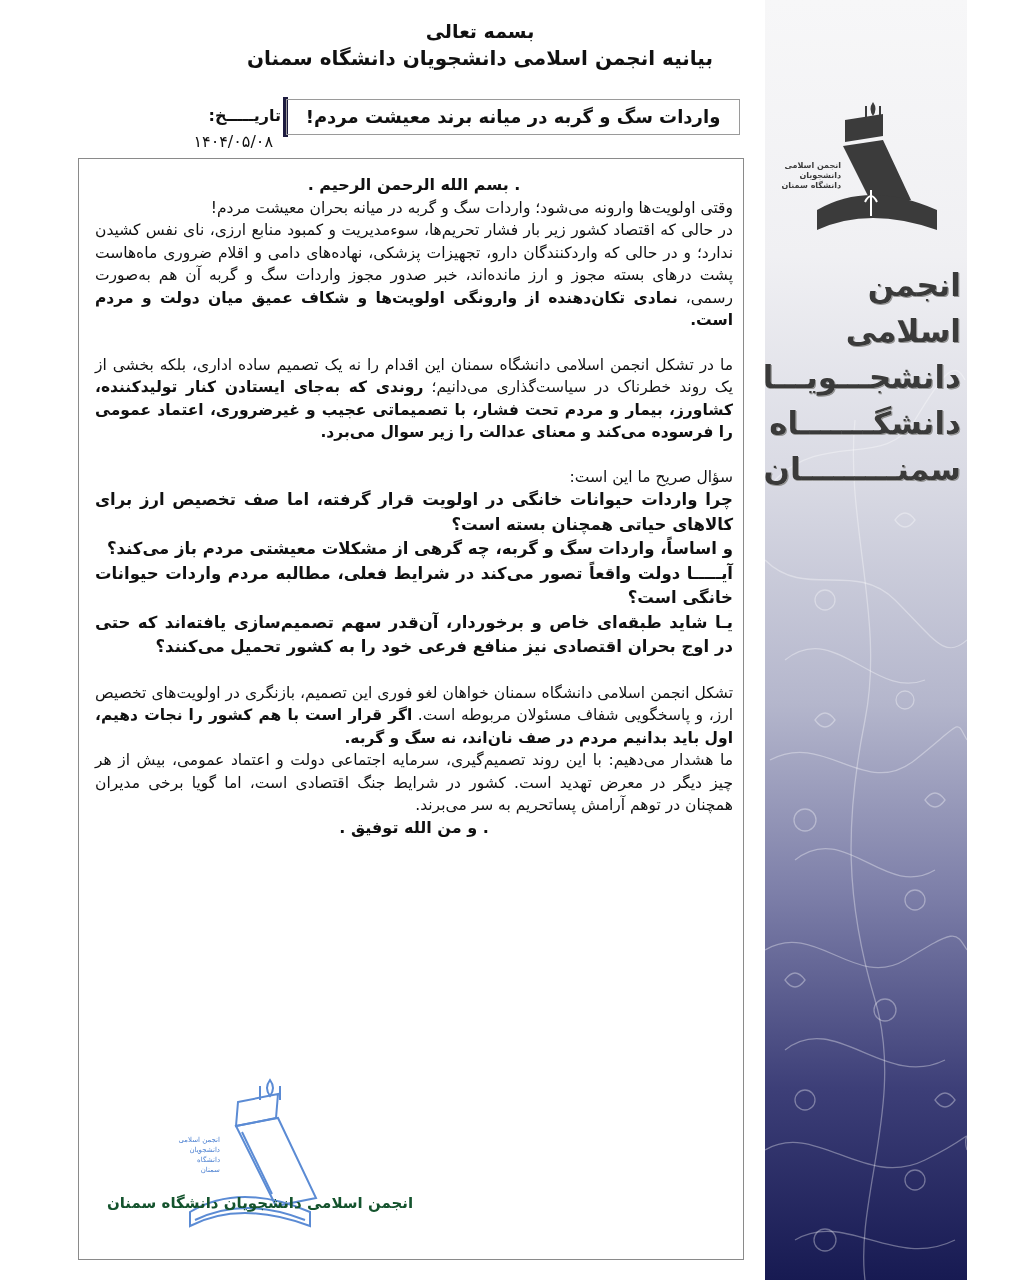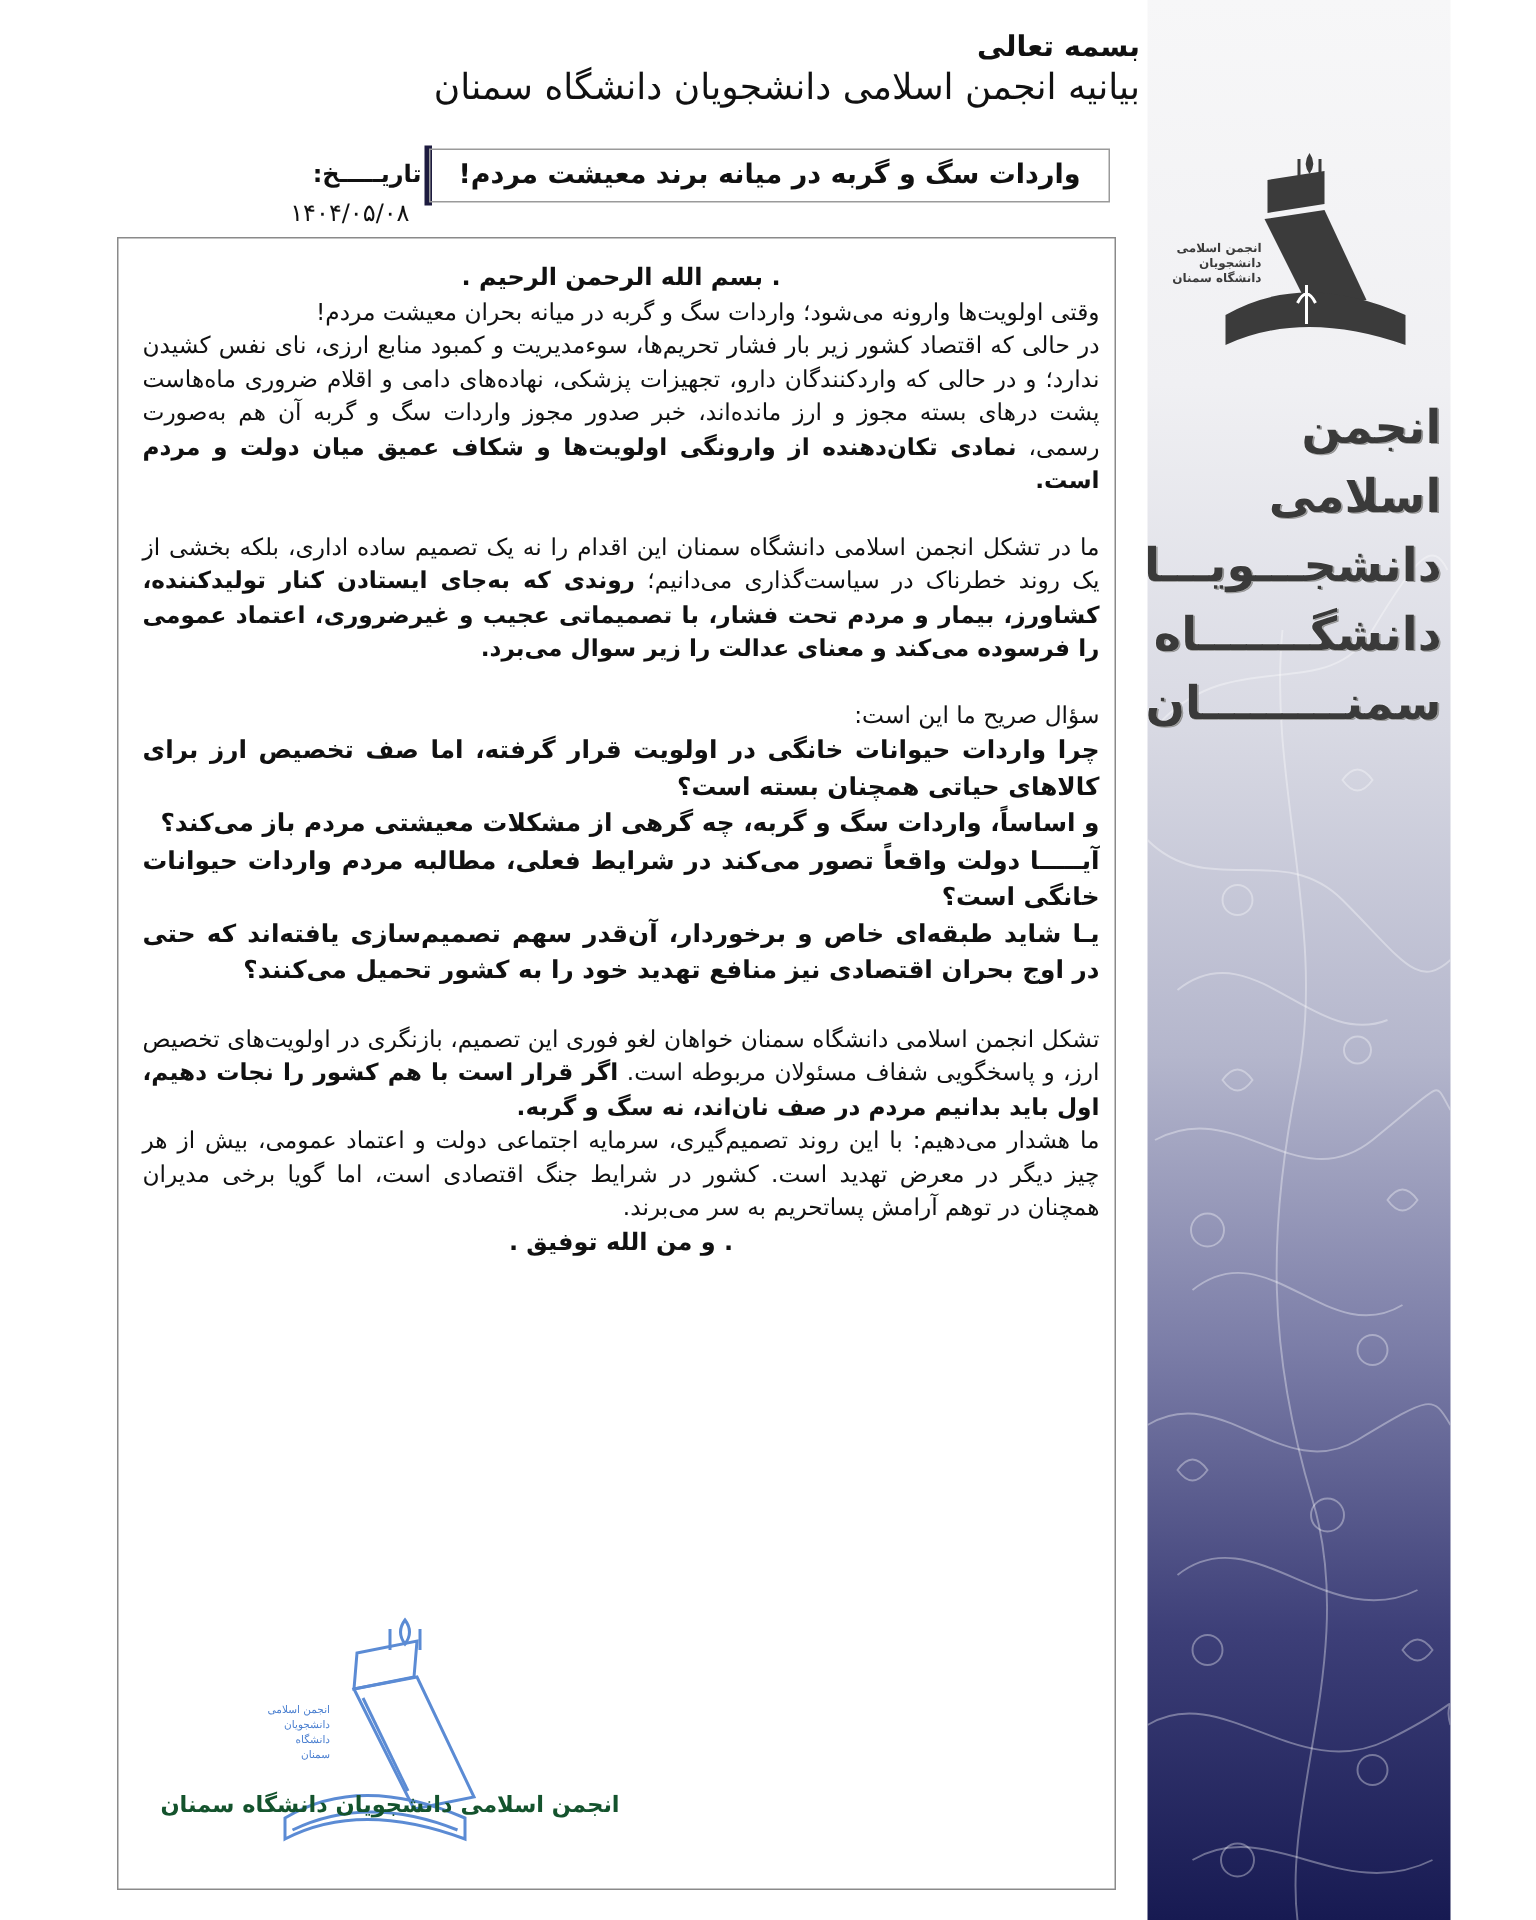--- a/index.html
+++ b/index.html
@@ -1,24 +1,24 @@
 <!DOCTYPE html>
 <html><head>
 <meta charset="utf-8">
 <style>
   html, body { margin:0; padding:0; }
   body {
     width:1024px; height:1280px; background:#ffffff; position:relative; overflow:hidden;
     font-family:"DejaVu Sans", sans-serif; color:#111;
   }
   .header-block {
-    position:absolute; left:200px; top:18px; width:560px; direction:rtl;
+    position:absolute; left:200px; top:18px; width:560px; text-align:center; direction:rtl;
   }
   .bismeh { font-weight:bold; font-size:19px; line-height:26px; }
-  .statement-title { font-weight:normal; font-size:24px; line-height:28px; }
+  .statement-title { font-weight:bold; font-size:20px; line-height:28px; }
   .subject-row {
     position:absolute; left:78px; top:95px; width:666px; height:42px;
   }
   .date-block {
     position:absolute; left:8px; top:8px; width:195px; height:26px; direction:rtl;
     font-size:16px; line-height:26px; text-align:right;
   }
   .date-label { font-weight:bold; }
   .date-value { margin-right:8px; letter-spacing:1px;margin-left:48px; }
   .divider-bar { position:absolute; left:205px; top:2px; width:5px; height:40px; background:#1d1b3f; }
@@ -83,21 +83,21 @@
   <p class="center">. بسم الله الرحمن الرحیم .</p>
   <p>وقتی اولویت‌ها وارونه می‌شود؛ واردات سگ و گربه در میانه بحران معیشت مردم!</p>
   <p><span>در حالی که اقتصاد کشور زیر بار فشار تحریم‌ها، سوءمدیریت و کمبود منابع ارزی، نای نفس کشیدن ندارد؛ و در حالی که واردکنندگان دارو، تجهیزات پزشکی، نهاده‌های دامی و اقلام ضروری ماه‌هاست پشت درهای بسته مجوز و ارز مانده‌اند، خبر صدور مجوز واردات سگ و گربه آن هم به‌صورت رسمی، </span><b>نمادی تکان‌دهنده از وارونگی اولویت‌ها و شکاف عمیق میان دولت و مردم است.</b></p>
   <div class="gap"></div>
   <p><span>ما در تشکل انجمن اسلامی دانشگاه سمنان این اقدام را نه یک تصمیم ساده اداری، بلکه بخشی از یک روند خطرناک در سیاست‌گذاری می‌دانیم؛ </span><b>روندی که به‌جای ایستادن کنار تولیدکننده، کشاورز، بیمار و مردم تحت فشار، با تصمیماتی عجیب و غیرضروری، اعتماد عمومی را فرسوده می‌کند و معنای عدالت را زیر سوال می‌برد.</b></p>
   <div class="gap"></div>
   <p>سؤال صریح ما این است:</p>
   <p class="q">چرا واردات حیوانات خانگی در اولویت قرار گرفته، اما صف تخصیص ارز برای کالاهای حیاتی همچنان بسته است؟</p>
   <p class="q">و اساساً، واردات سگ و گربه، چه گرهی از مشکلات معیشتی مردم باز می‌کند؟</p>
   <p class="q">آیـــــا دولت واقعاً تصور می‌کند در شرایط فعلی، مطالبه مردم واردات حیوانات خانگی است؟</p>
-  <p class="q">یـا شاید طبقه‌ای خاص و برخوردار، آن‌قدر سهم تصمیم‌سازی یافته‌اند که حتی در اوج بحران اقتصادی نیز منافع تهدید خود را به کشور تحمیل می‌کنند؟</p>
+  <p class="q">یـا شاید طبقه‌ای خاص و برخوردار، آن‌قدر سهم تصمیم‌سازی یافته‌اند که حتی در اوج بحران اقتصادی نیز منافع فرعی خود را به کشور تحمیل می‌کنند؟</p>
   <div class="gap"></div>
   <p><span>تشکل انجمن اسلامی دانشگاه سمنان خواهان لغو فوری این تصمیم، بازنگری در اولویت‌های تخصیص ارز، و پاسخگویی شفاف مسئولان مربوطه است. </span><b>اگر قرار است با هم کشور را نجات دهیم، اول باید بدانیم مردم در صف نان‌اند، نه سگ و گربه.</b></p>
   <p>ما هشدار می‌دهیم: با این روند تصمیم‌گیری، سرمایه اجتماعی دولت و اعتماد عمومی، بیش از هر چیز دیگر در معرض تهدید است. کشور در شرایط جنگ اقتصادی است، اما گویا برخی مدیران همچنان در توهم آرامش پساتحریم به سر می‌برند.</p>
   <p class="center">. و من الله توفیق .</p>
 </div>
 
 <div class="signature-area">
   <svg class="stamp" viewBox="0 0 180 170">
     <g fill="none" stroke="#4a7fd0" stroke-width="2" opacity="0.9">
       <path d="M110 8 q-6 8 0 16 q6 -8 0 -16 z M100 14 v14 M120 14 v14"></path>

